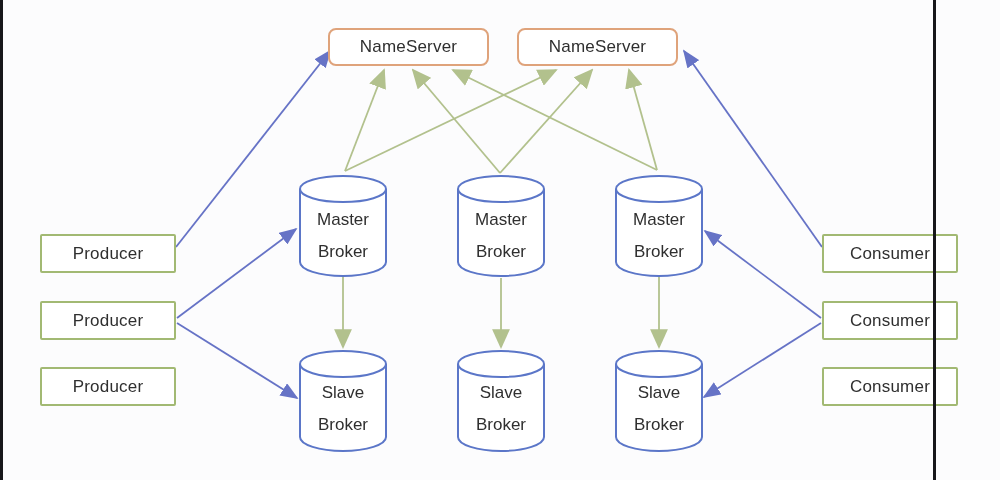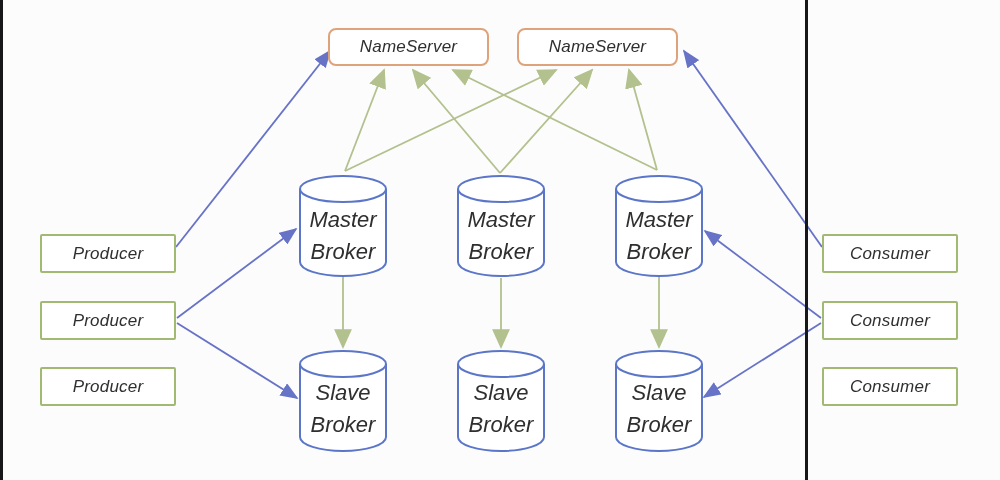--- a/index.html
+++ b/index.html
@@ -2,21 +2,21 @@
 <html><head>
 <meta charset="utf-8">
 <style>
   html,body{margin:0;padding:0;}
   body{
     width:1000px;height:480px;
     background:#fcfcfd;
     font-family:"Liberation Sans", sans-serif;
     overflow:hidden;
   }
-  .stage{position:relative;width:808px;height:480px;font-style:italic;}
+  .stage{position:relative;width:936px;height:480px;}
   .edge-bar{position:absolute;top:0;bottom:0;width:3px;background:#17171a;}
   .edge-bar.left{left:0;}
   .edge-bar.right{right:0;}
   svg.layer{position:absolute;left:0;top:0;width:1000px;height:480px;}
   .node{
     position:absolute;
     background:#ffffff;
     display:flex;align-items:center;justify-content:center;
     font-size:17px;color:#2f2f2f;
     box-sizing:border-box;
@@ -26,21 +26,21 @@
     width:161px;height:38px;
     border:2px solid #dfa37b;border-radius:8px;
   }
   .client{
     width:136px;height:39px;
     border:2px solid #a2b973;border-radius:2px;
   }
   .broker-label{
     position:absolute;width:88px;
     text-align:center;
-    font-size:22px;color:#2f2f2f;
+    font-size:17px;color:#2f2f2f;
     line-height:32px;
   }
   .broker-label span{display:block;}
   .edge-blue{stroke:#6673c6;stroke-width:1.8;fill:none;}
   .edge-green{stroke:#b2c18d;stroke-width:1.8;fill:none;}
   .cyl{fill:#ffffff;stroke:#5b76c8;stroke-width:2;}
 </style>
 </head>
 <body>
 

